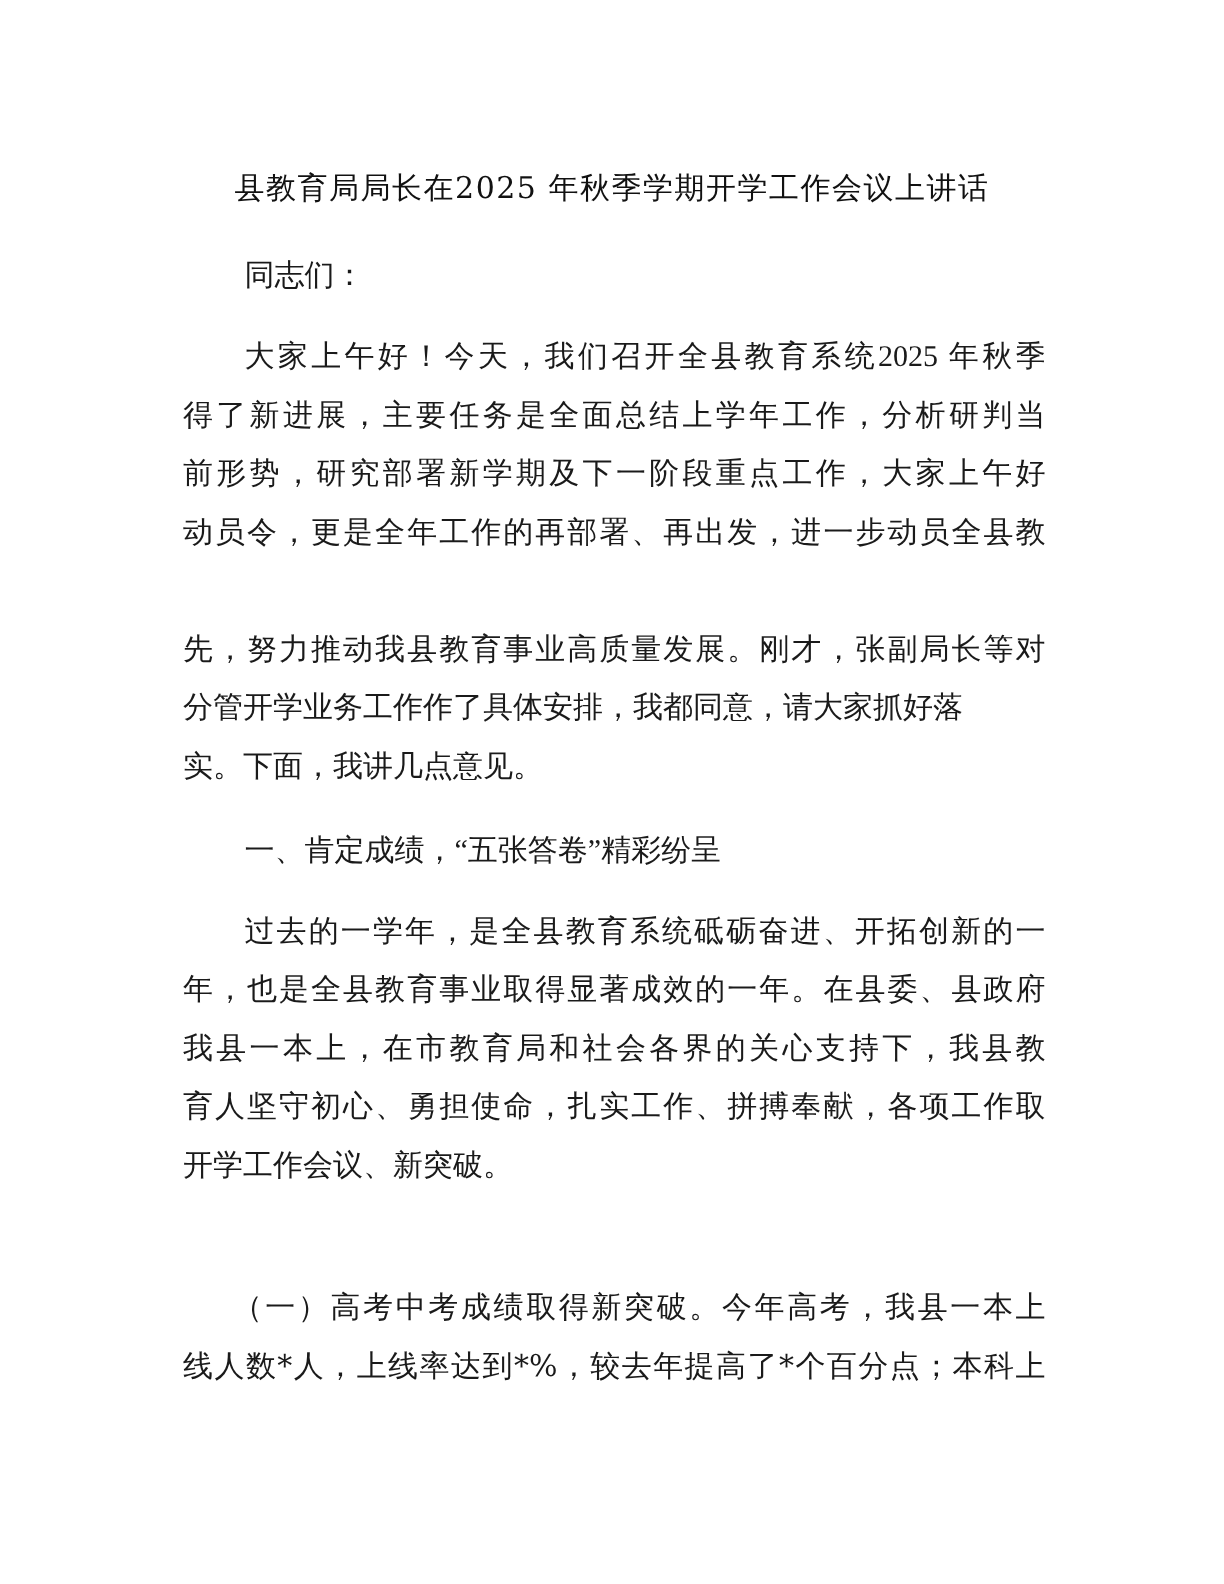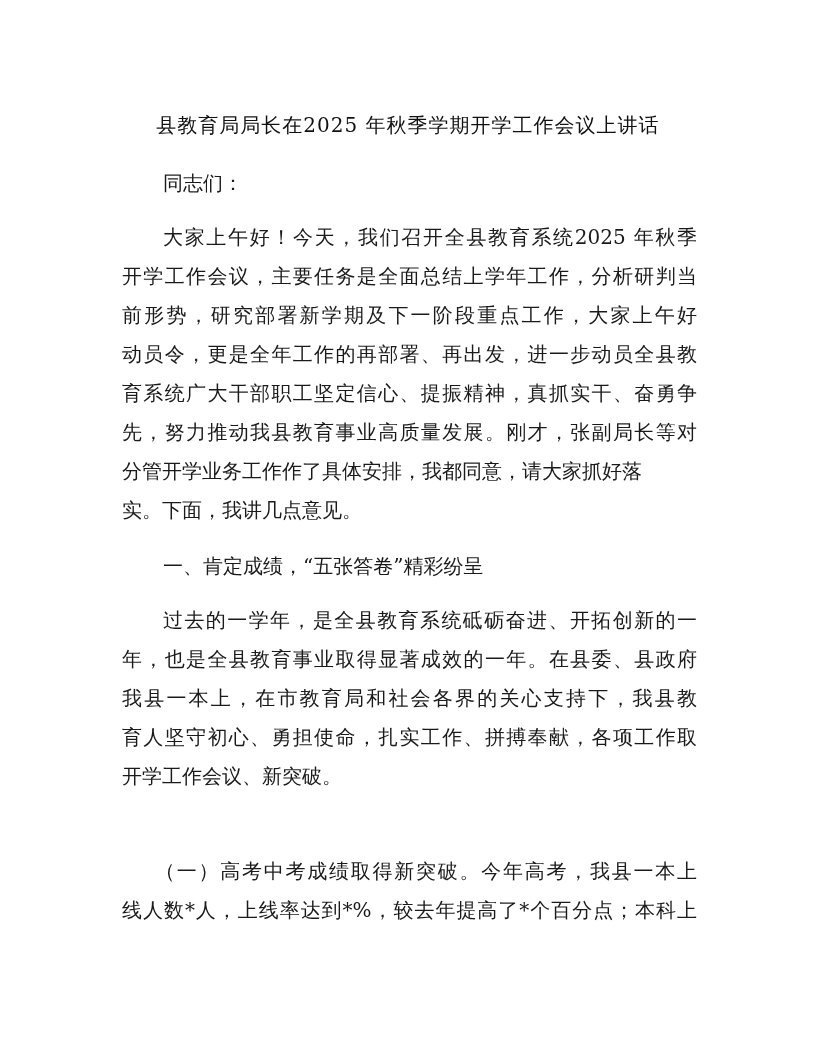--- a/index.html
+++ b/index.html
@@ -3,36 +3,35 @@
 <meta charset="utf-8">
 <style>
   html, body { margin: 0; padding: 0; background: #ffffff; }
   body { width: 816px; height: 1056px; position: relative; overflow: hidden;
          font-family: "DejaVu Serif", "Liberation Serif", serif; color: #1a1a1a; }
   .page { position: absolute; left: 0; top: 0; width: 720px; height: 1056px; background: #fff; }
   .title { position: absolute; top: 112px; left: 0; width: 816px; text-align: center;
            font-size: 20px; letter-spacing: 1px; color: #111; white-space: nowrap; }
   .line { position: absolute; left: 122px; width: 575px; font-size: 20px;
           white-space: nowrap; text-align: justify; text-align-last: justify; color: #1a1a1a; }
-  .line.indent { left: 163px; width: 534px; }
+  .line.indent { left: 163px; width: 534px; font-family: Liberation Serif, serif; }
   .line.last { text-align-last: left; }
 </style>
 </head>
 <body>
 
 <div class="page">
   <div class="title">县教育局局长在2025 年秋季学期开学工作会议上讲话</div>
 
   <div class="line indent last" style="top:170px">同志们：</div>
 
   <div class="line indent" style="top:224px">大家上午好！今天，我们召开全县教育系统2025 年秋季</div>
-  <div class="line" style="top:263px">开学工作会议，主要任务是全面总结上学年工作，分析研判当</div>
+  <div class="line" style="top:263px">得了新进展，主要任务是全面总结上学年工作，分析研判当</div>
   <div class="line" style="top:302px">前形势，研究部署新学期及下一阶段重点工作，大家上午好</div>
   <div class="line" style="top:341px">动员令，更是全年工作的再部署、再出发，进一步动员全县教</div>
-  <div class="line" style="top:380px">育系统广大干部职工坚定信心、提振精神，真抓实干、奋勇争</div>
   <div class="line" style="top:419px">先，努力推动我县教育事业高质量发展。刚才，张副局长等对</div>
   <div class="line last" style="top:458px">分管开学业务工作作了具体安排，我都同意，请大家抓好落</div>
   <div class="line last" style="top:497px">实。下面，我讲几点意见。</div>
 
   <div class="line indent last" style="top:553px">一、肯定成绩，“五张答卷”精彩纷呈</div>
 
   <div class="line indent" style="top:607px">过去的一学年，是全县教育系统砥砺奋进、开拓创新的一</div>
   <div class="line" style="top:646px">年，也是全县教育事业取得显著成效的一年。在县委、县政府</div>
   <div class="line" style="top:685px">我县一本上，在市教育局和社会各界的关心支持下，我县教</div>
   <div class="line" style="top:724px">育人坚守初心、勇担使命，扎实工作、拼搏奉献，各项工作取</div>

